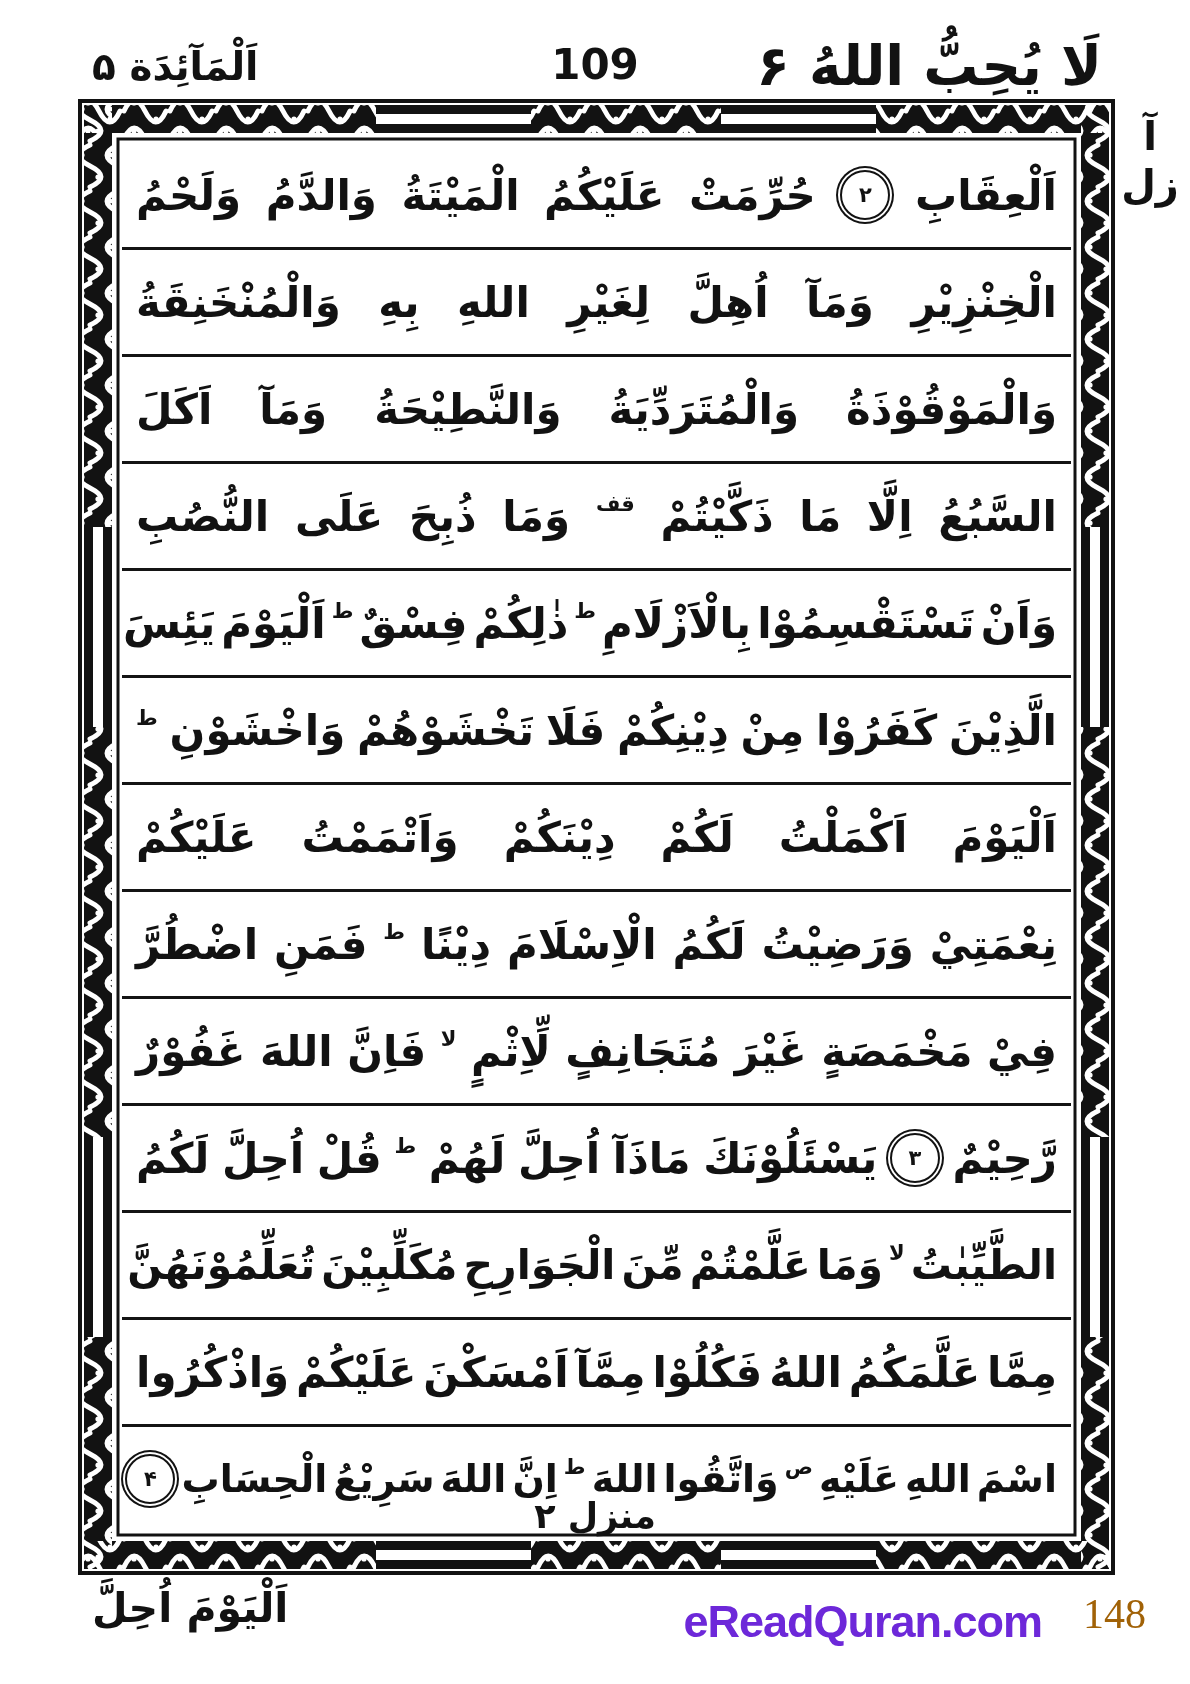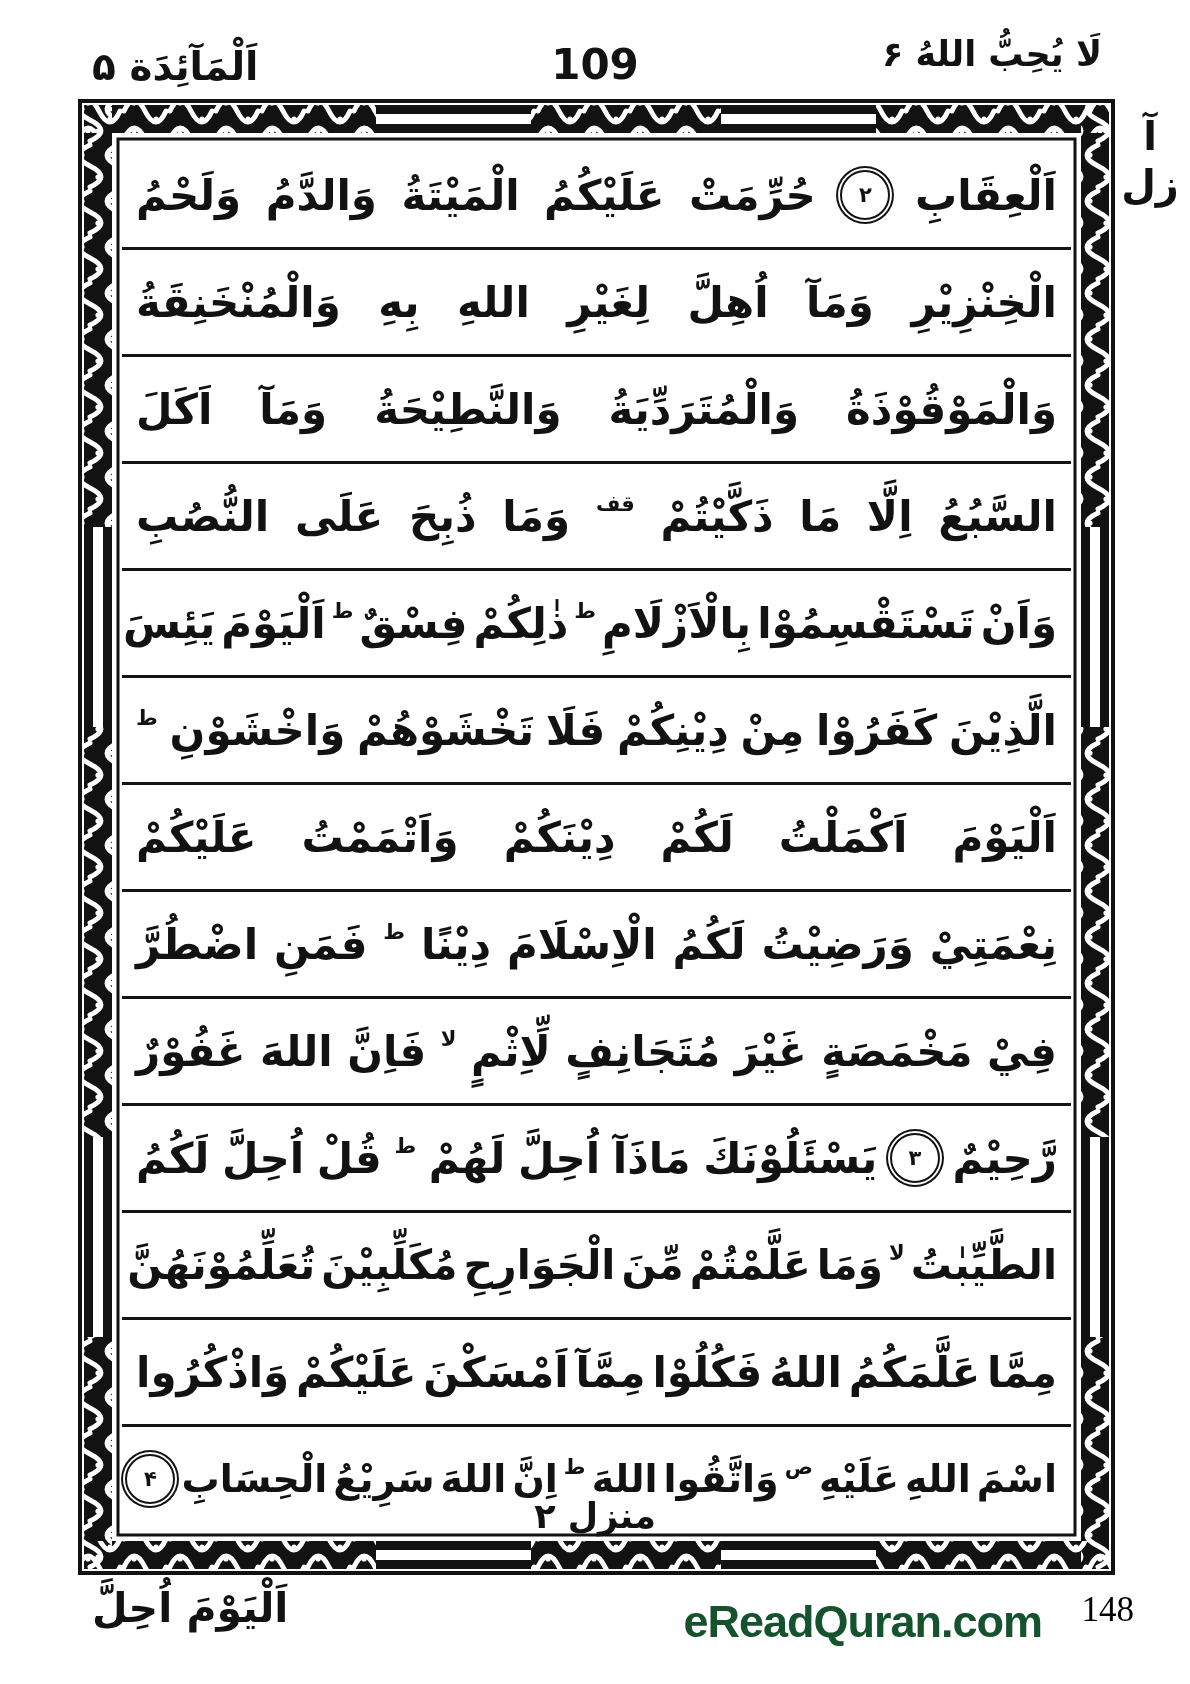--- a/index.html
+++ b/index.html
@@ -1,19 +1,19 @@
 <!DOCTYPE html>
 <html lang="ar"><head>
 <meta charset="utf-8">
 <style>
   html,body{margin:0;padding:0;background:#fff;}
   .page{position:relative;width:1190px;height:1684px;background:#ffffff;color:#121212;
         font-family:"DejaVu Sans",sans-serif;overflow:hidden;}
   .hdr{position:absolute;font-weight:700;direction:rtl;white-space:nowrap;}
-  .hdr-juz{top:34px;right:88px;font-size:35px;}
+  .hdr-juz{top:34px;right:88px;font-size:55px;}
   .hdr-page{top:40px;left:50%;transform:translateX(-50%);font-size:42px;}
   .hdr-surah{top:44px;left:92px;font-size:39px;}
   .margin-marker{position:absolute;top:112px;right:4px;width:72px;display:flex;flex-direction:column;
         align-items:center;gap:0;font-size:40px;font-weight:700;line-height:1.2;direction:rtl;}
   .frame{position:absolute;left:76px;top:97px;width:1041px;height:1480px;}
   .frame svg{position:absolute;left:0;top:0;}
   .rows{position:absolute;left:46px;top:46px;width:949px;height:1388px;display:flex;flex-direction:column;}
   .row{flex:1 1 0;display:flex;align-items:center;justify-content:space-between;direction:rtl;
        padding:0 14px;border-bottom:3px solid #141414;font-size:42px;font-weight:700;
        column-gap:6px;white-space:nowrap;}
@@ -21,23 +21,23 @@
   .word{flex:0 0 auto;}
   .stopmark{flex:0 0 auto;font-size:21px;font-weight:700;align-self:flex-start;margin-top:28px;}
   .medallion{flex:0 0 auto;display:inline-flex;align-items:center;justify-content:center;
        width:46px;height:46px;border-radius:50%;border:2px solid #121212;
        box-shadow:0 0 0 2px #fff,0 0 0 4px #121212;background:#fff;}
   .mnum{font-size:21px;font-weight:700;line-height:1;}
   .ftr{position:absolute;font-weight:700;white-space:nowrap;}
   .catchword{left:92px;top:1584px;font-size:41px;direction:rtl;}
   .manzil{left:50%;top:1496px;transform:translateX(-50%);font-size:35px;direction:rtl;}
   .brand{right:148px;top:1596px;font-size:45px;letter-spacing:-1px;
-         font-family:"Liberation Sans",sans-serif;color:#14532d;}
-  .pagenum{right:56px;top:1590px;font-size:35px;font-weight:400;
-         font-family:"Liberation Serif",serif;color:#000000;}
+         font-family:"Liberation Sans",sans-serif;color:#6d28d9;}
+  .pagenum{right:44px;top:1590px;font-size:42px;font-weight:400;
+         font-family:"Liberation Serif",serif;color:#a16207;}
 </style>
 </head>
 <body>
 
 <div class="page">
 
   <div class="hdr hdr-juz">لَا يُحِبُّ اللهُ ۶</div>
   <div class="hdr hdr-page">109</div>
   <div class="hdr hdr-surah">اَلْمَآئِدَة ۵</div>
 

